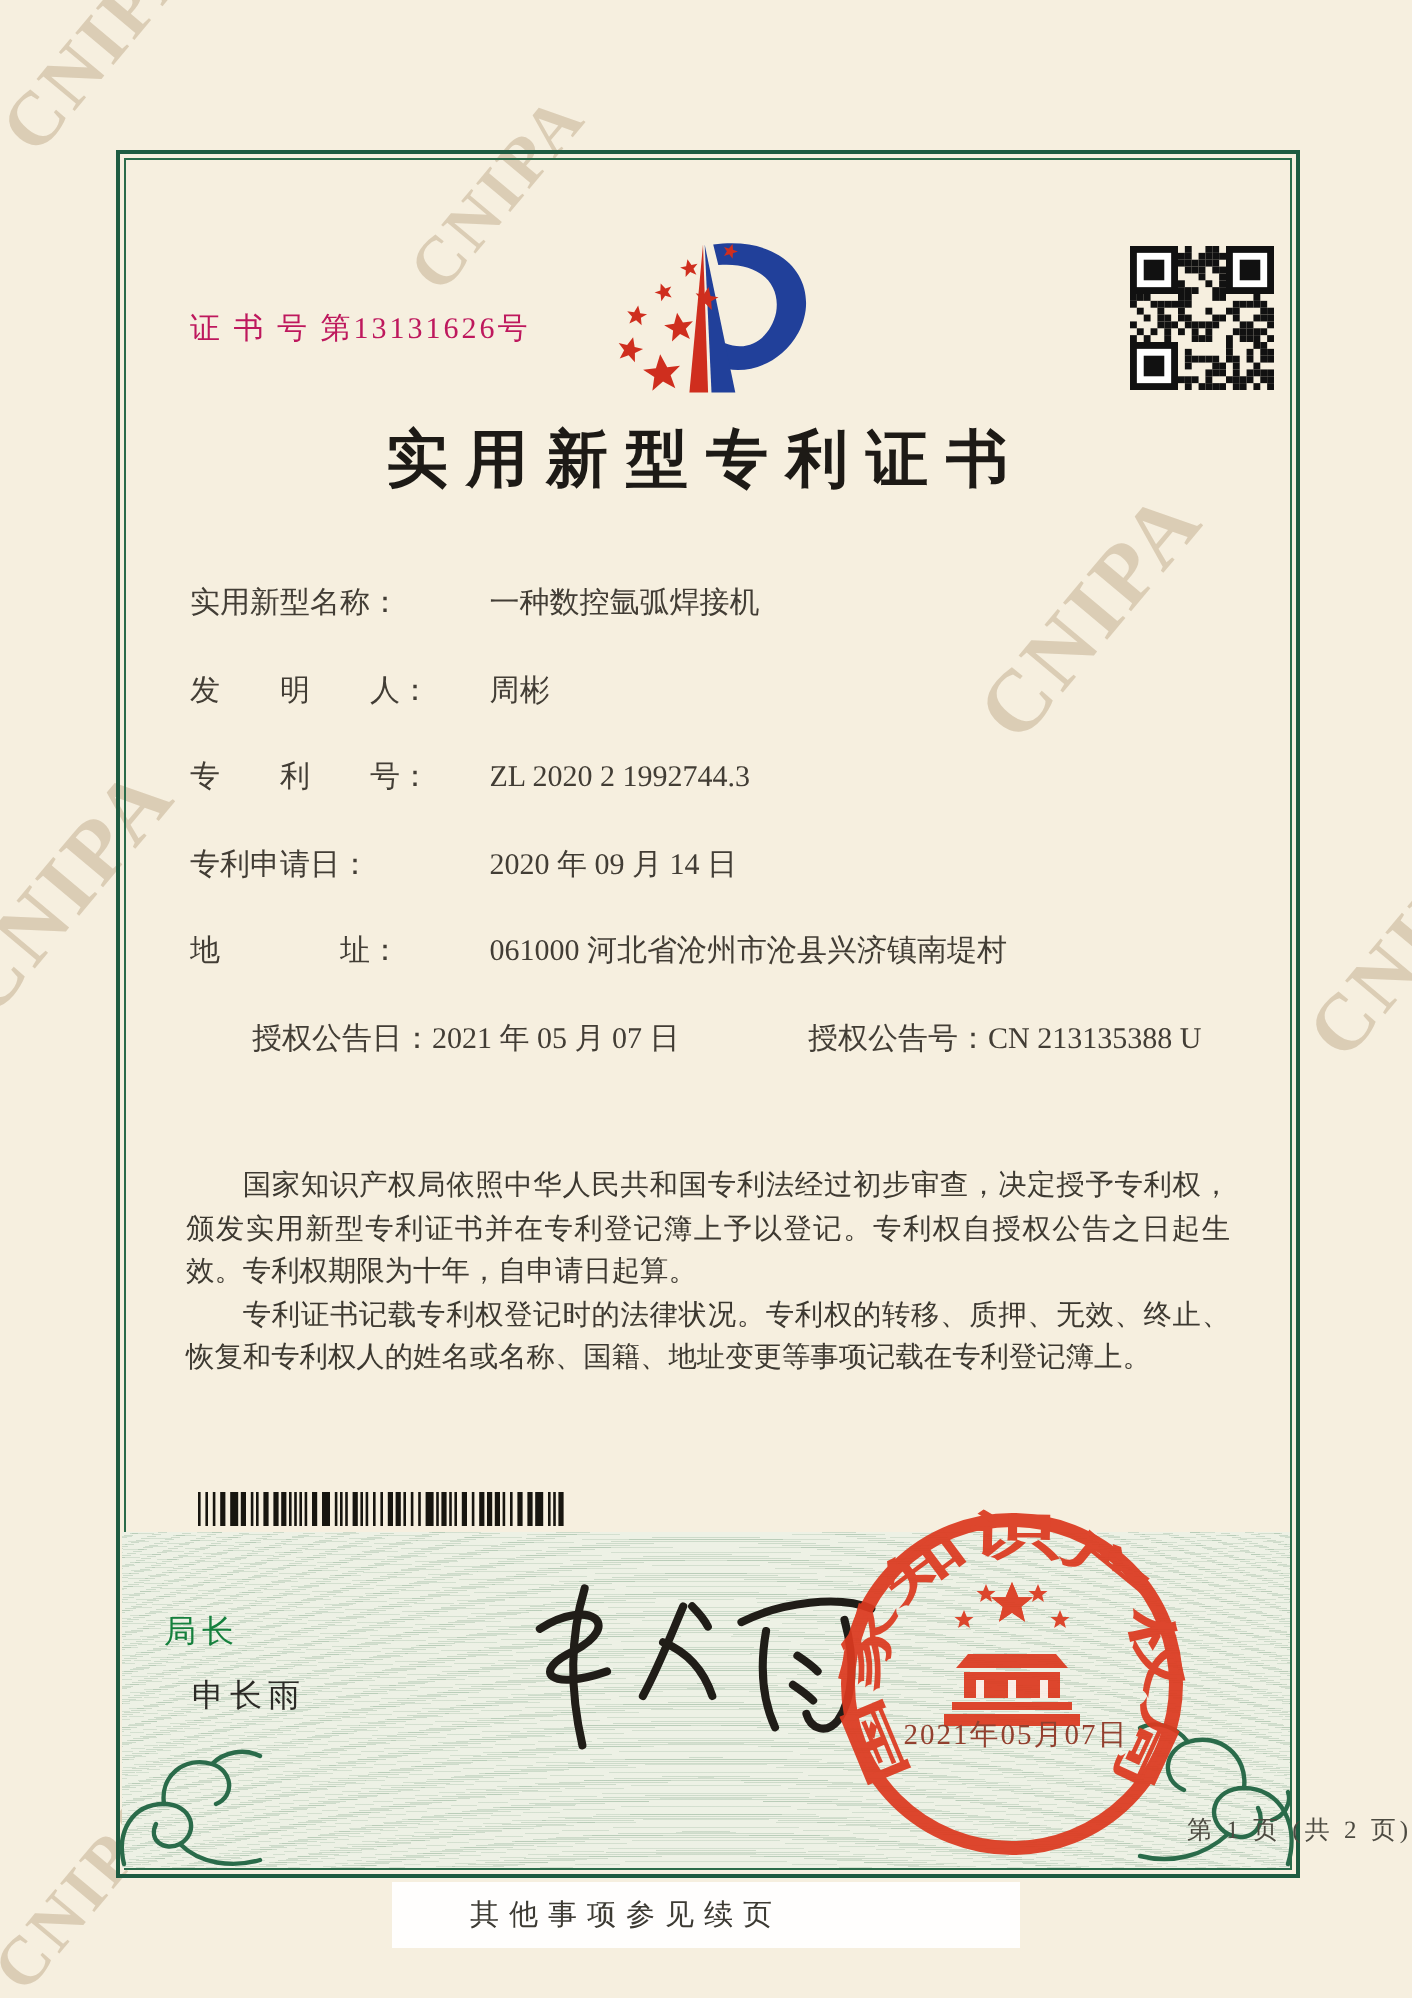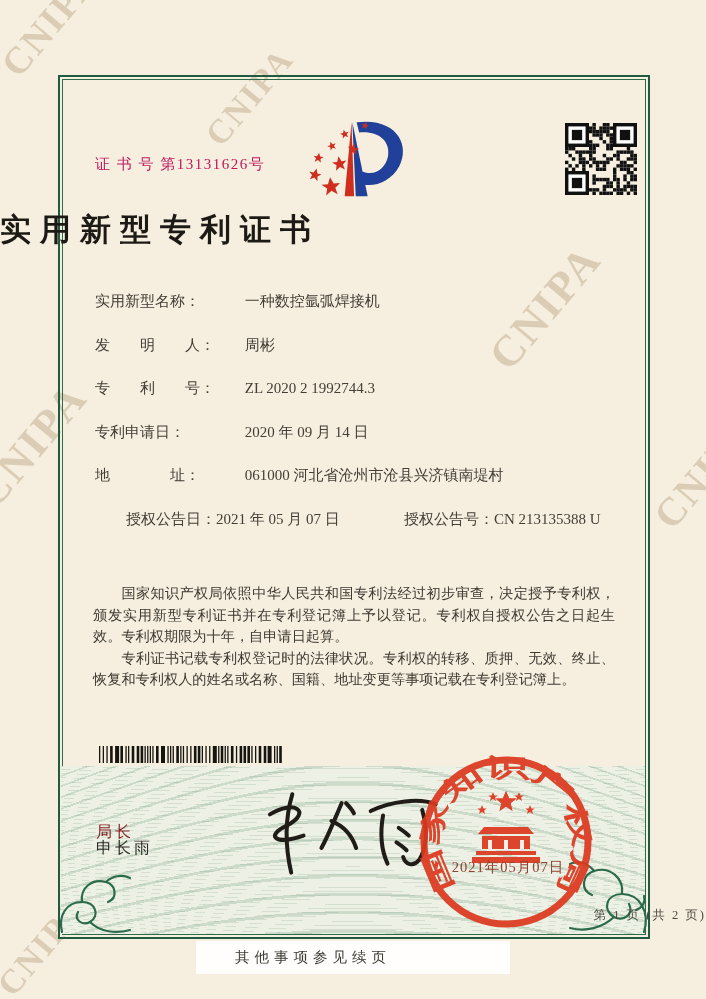--- a/index.html
+++ b/index.html
@@ -13,33 +13,33 @@
   .frame::before{content:"";position:absolute;inset:2px;border:1px solid #2a6b4a;pointer-events:none;}
   .guilloche{position:absolute;left:61px;top:766px;width:584px;height:168px;z-index:2;
       background-color:#edf1e5;
       background-image:
         repeating-radial-gradient(ellipse 160% 70% at 50% -60%, rgba(110,152,120,0) 0 7px, rgba(110,152,120,.25) 7px 8.4px),
         repeating-radial-gradient(ellipse 160% 70% at 50% 165%, rgba(110,152,120,0) 0 9px, rgba(110,152,120,.2) 9px 10.4px);}
   .cert-no{position:absolute;left:95px;top:108px;z-index:3;font-size:15px;
            color:#be185d;letter-spacing:1.5px;margin-top:47px;}
   .logo{position:absolute;left:292px;top:110px;width:136px;height:96px;z-index:3;}
   .qr{position:absolute;left:565px;top:123px;width:72px;height:72px;z-index:3;}
-  .title{position:absolute;left:0;top:209px;width:706px;z-index:3;
+  .title{position:absolute;left:0;top:209px;width:706px;text-align:center;z-index:3;
          font-size:31px;font-weight:bold;color:#1d1a16;letter-spacing:9px;}
   .fields{position:absolute;left:95px;top:292px;width:520px;z-index:3;
           font-size:15px;color:#423d35;}
   .frow{height:43.5px;white-space:nowrap;}
   .flabel{display:inline-block;min-width:146px;}
   .grow{position:relative;height:43.5px;white-space:nowrap;margin-left:31px;}
   .gpair2{position:absolute;left:278px;top:0;}
   .paras{position:absolute;left:93px;top:583px;width:522px;z-index:3;
          font-size:14.2px;line-height:21.6px;color:#3d3931;text-align:justify;}
   .paras p{margin:0;text-indent:2em;}
   .barcode{position:absolute;left:99px;top:746px;width:184px;height:17px;z-index:3;}
-  .director-label{position:absolute;left:96px;top:806px;font-size:16px;color:#7f1d1d;z-index:3;letter-spacing:3px;margin-top:16px;}
+  .director-label{position:absolute;left:82px;top:806px;font-size:16px;color:#15803d;z-index:3;letter-spacing:3px;}
   .director-name{position:absolute;left:96px;top:838px;font-size:16px;color:#2b2a26;z-index:3;letter-spacing:3px;}
   .sig{position:absolute;left:252px;top:780px;width:196px;height:108px;z-index:3;}
   .seal{position:absolute;left:412px;top:750px;width:188px;height:188px;z-index:4;opacity:.93;}
   .pg-footer{position:absolute;left:0;top:907px;width:706px;text-align:right;z-index:3;
              font-size:12.5px;color:#4c4a41;letter-spacing:2px;}
   .cont-band{position:absolute;left:196px;top:941px;width:314px;height:33px;background:rgba(255,255,255,.92);z-index:2;}
   .cont-note{position:absolute;left:0;top:948px;width:626px;text-align:center;z-index:3;
              font-size:14.5px;color:#3c3a33;letter-spacing:5px;}
   .flourish{position:absolute;z-index:3;}
 </style>

